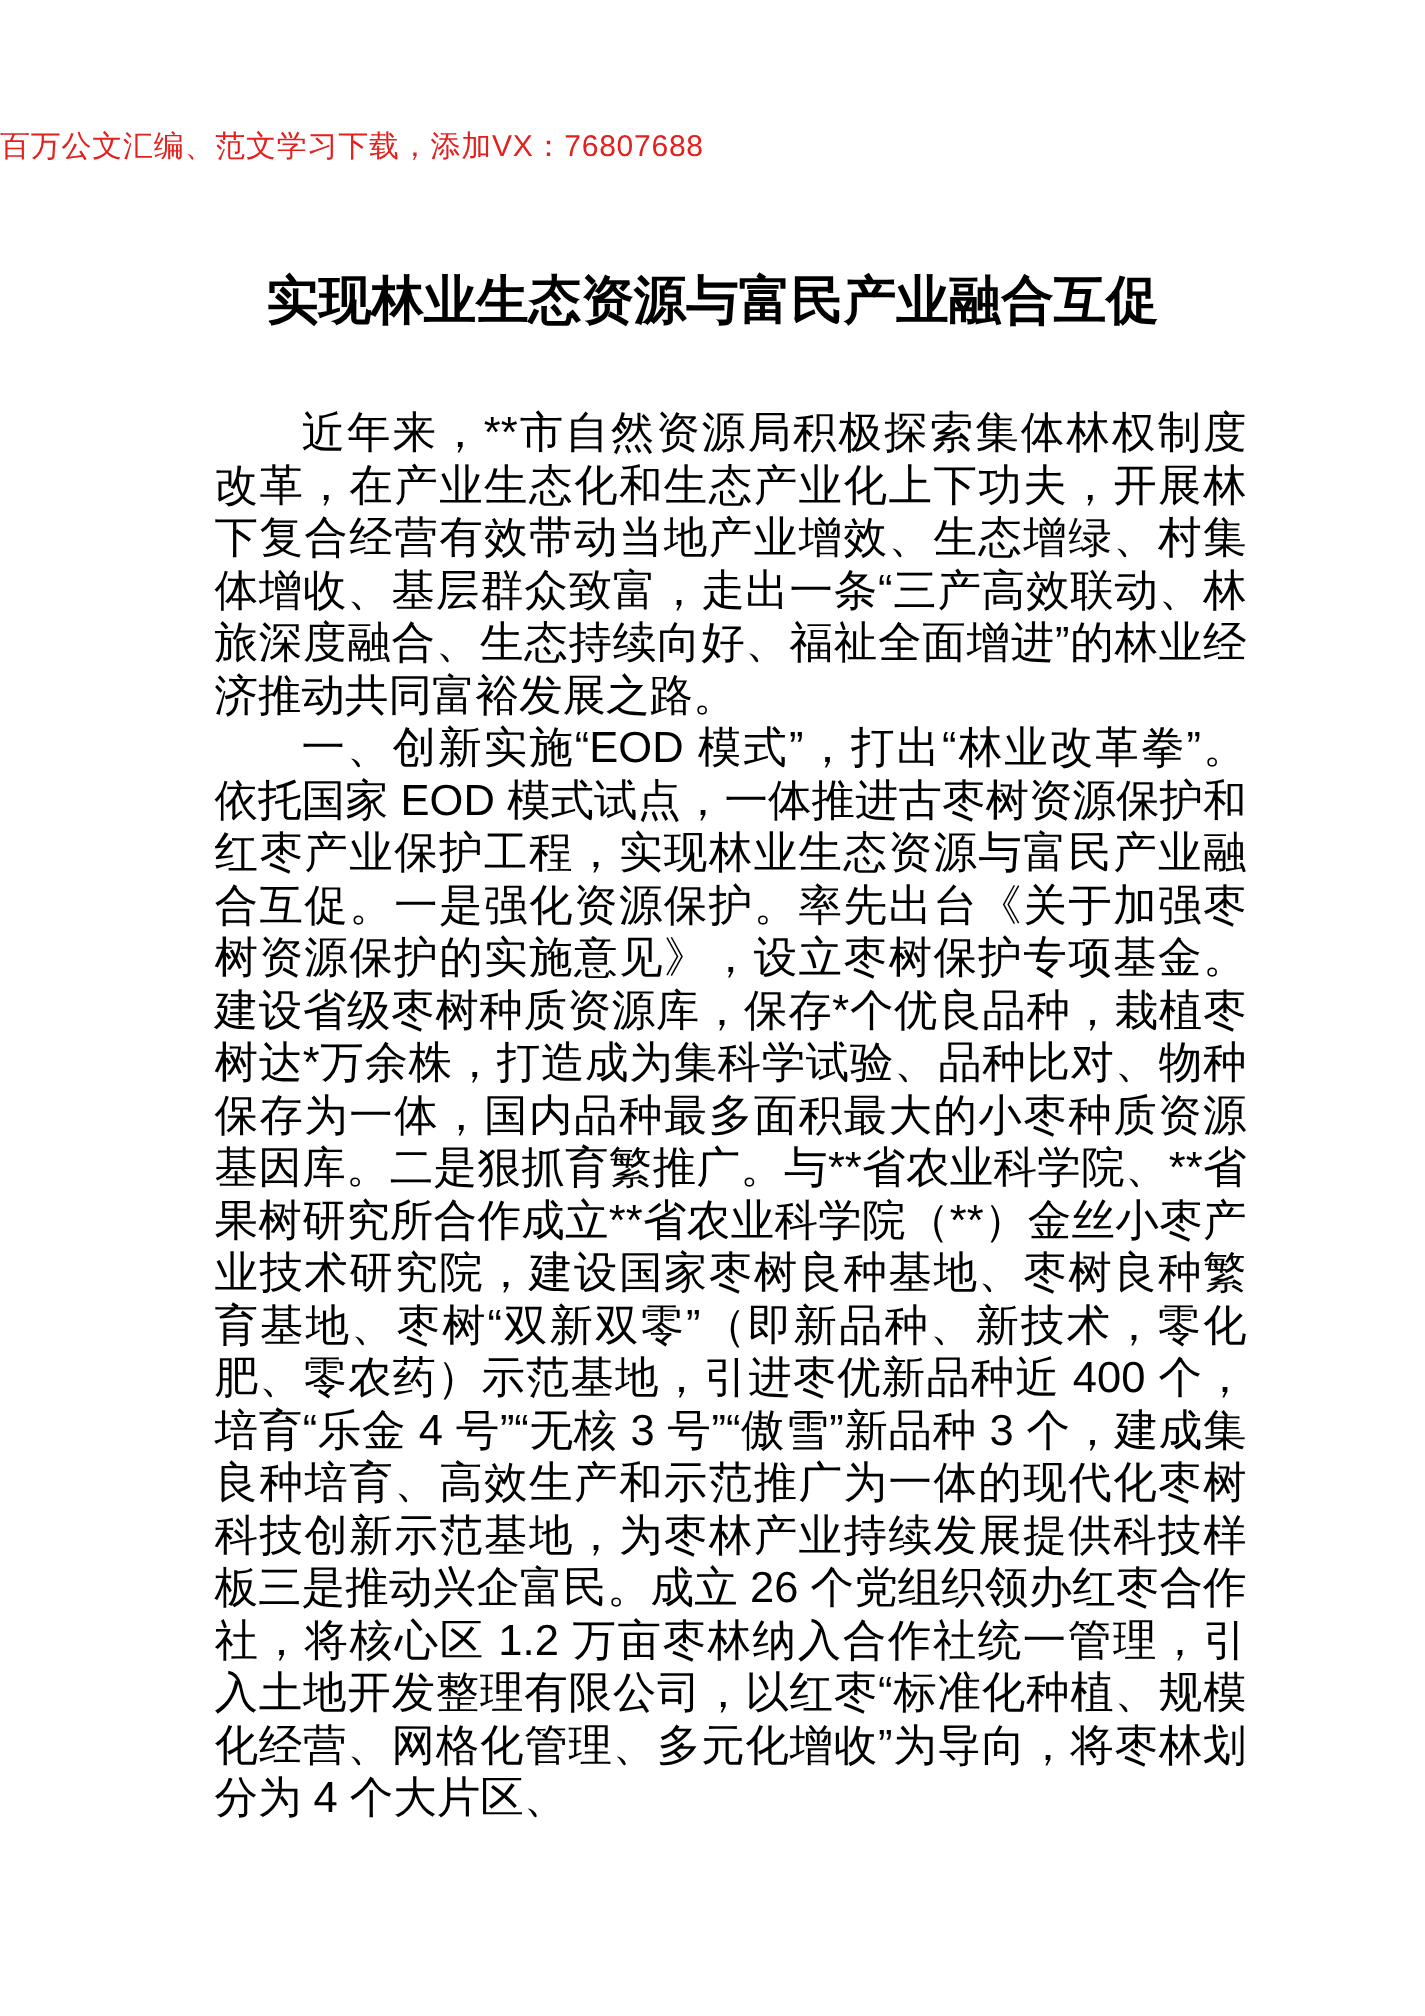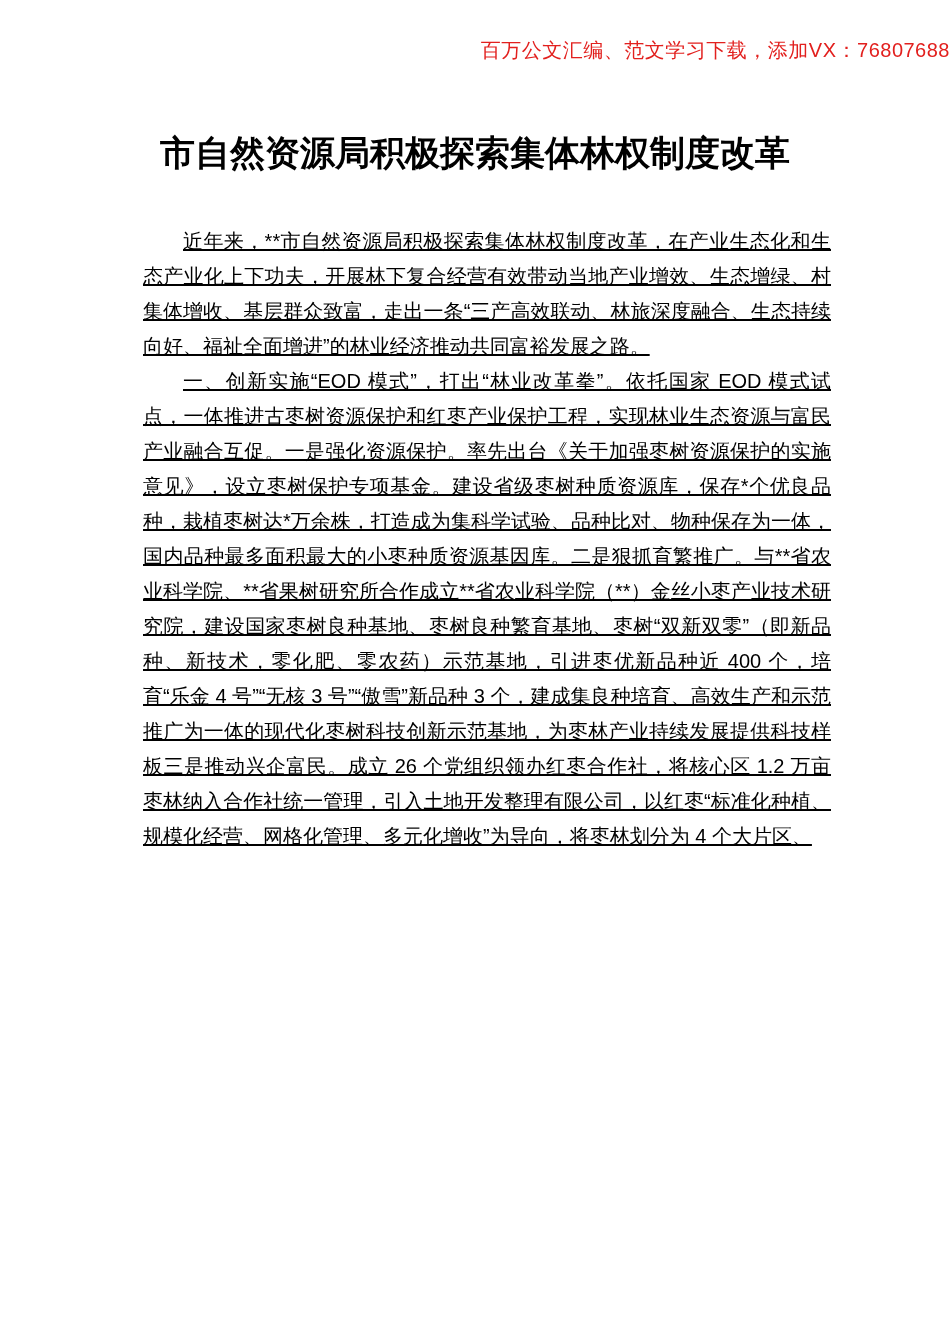--- a/index.html
+++ b/index.html
@@ -11,62 +11,61 @@
     color: #000000;
     font-family: "Liberation Sans", "DejaVu Sans", sans-serif;
   }
   .page {
     position: relative;
     width: 950px;
     height: 1344px;
     background: #ffffff;
   }
   .watermark {
-    padding-top: 38px;
-    text-align: right;
+    padding-top: 86px;
+    text-align: left;
     font-size: 20px;
     line-height: 24px;
     color: #e2201e;
     letter-spacing: 0.5px;
   }
   .doc-title {
     margin: 56px 0 0 0;
     font-size: 35px;
     line-height: 70px;
     font-weight: 700;
     text-align: center;
     color: #000000;
   }
   .doc-title .title-line { display: block; }
   .doc-body {
     width: 688px;
     margin: 36px auto 0 143px;
-    font-size: 20px;
+    font-size: 29px;
     line-height: 35px;
     text-align: justify;
     text-justify: inter-ideograph;
     color: #000000;
-    text-decoration: underline;
   }
   .doc-body p {
     margin: 0;
     padding: 0;
     text-indent: 2em;
     word-break: break-all;
   }
 </style>
 </head>
 <body>
 
 <div class="page">
 
   <div class="watermark">百万公文汇编、范文学习下载，添加VX：76807688</div>
 
   <h1 class="doc-title">
-    <span class="title-line">市自然资源局积极探索集体林权制度改革</span>
+    <span class="title-line">实现林业生态资源与富民产业融合互促</span>
   </h1>
 
   <div class="doc-body">
     <p>近年来，**市自然资源局积极探索集体林权制度改革，在产业生态化和生态产业化上下功夫，开展林下复合经营有效带动当地产业增效、生态增绿、村集体增收、基层群众致富，走出一条“三产高效联动、林旅深度融合、生态持续向好、福祉全面增进”的林业经济推动共同富裕发展之路。</p>
     <p>一、创新实施“EOD 模式”，打出“林业改革拳”。依托国家 EOD 模式试点，一体推进古枣树资源保护和红枣产业保护工程，实现林业生态资源与富民产业融合互促。一是强化资源保护。率先出台《关于加强枣树资源保护的实施意见》，设立枣树保护专项基金。建设省级枣树种质资源库，保存*个优良品种，栽植枣树达*万余株，打造成为集科学试验、品种比对、物种保存为一体，国内品种最多面积最大的小枣种质资源基因库。二是狠抓育繁推广。与**省农业科学院、**省果树研究所合作成立**省农业科学院（**）金丝小枣产业技术研究院，建设国家枣树良种基地、枣树良种繁育基地、枣树“双新双零”（即新品种、新技术，零化肥、零农药）示范基地，引进枣优新品种近 400 个，培育“乐金 4 号”“无核 3 号”“傲雪”新品种 3 个，建成集良种培育、高效生产和示范推广为一体的现代化枣树科技创新示范基地，为枣林产业持续发展提供科技样板三是推动兴企富民。成立 26 个党组织领办红枣合作社，将核心区 1.2 万亩枣林纳入合作社统一管理，引入土地开发整理有限公司，以红枣“标准化种植、规模化经营、网格化管理、多元化增收”为导向，将枣林划分为 4 个大片区、</p>
   </div>
 
 </div>
 
 </body></html>

